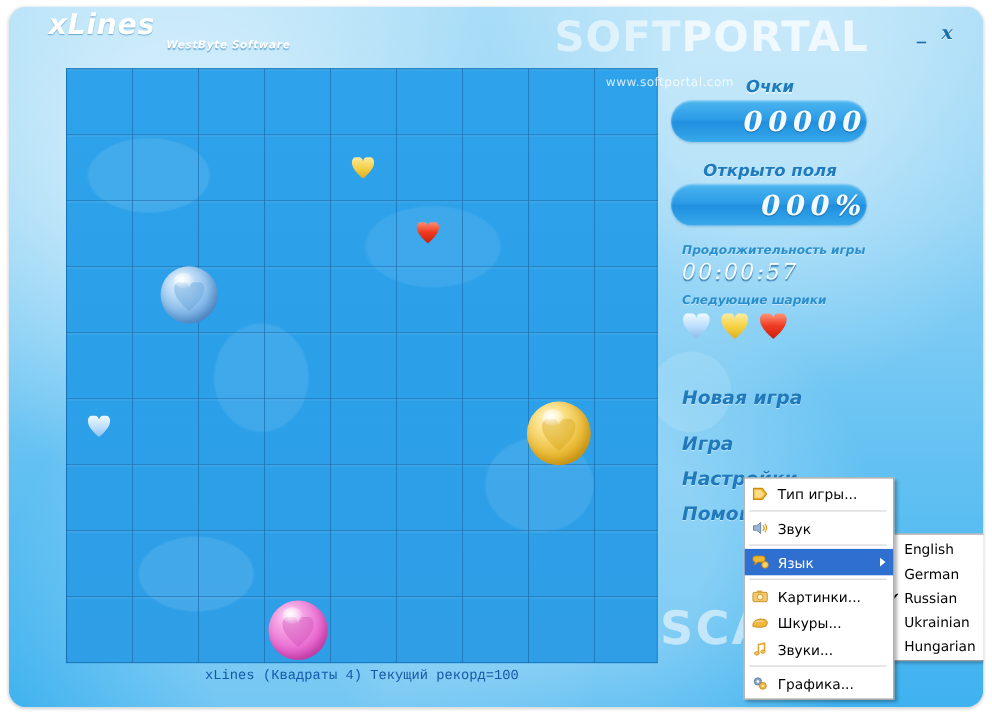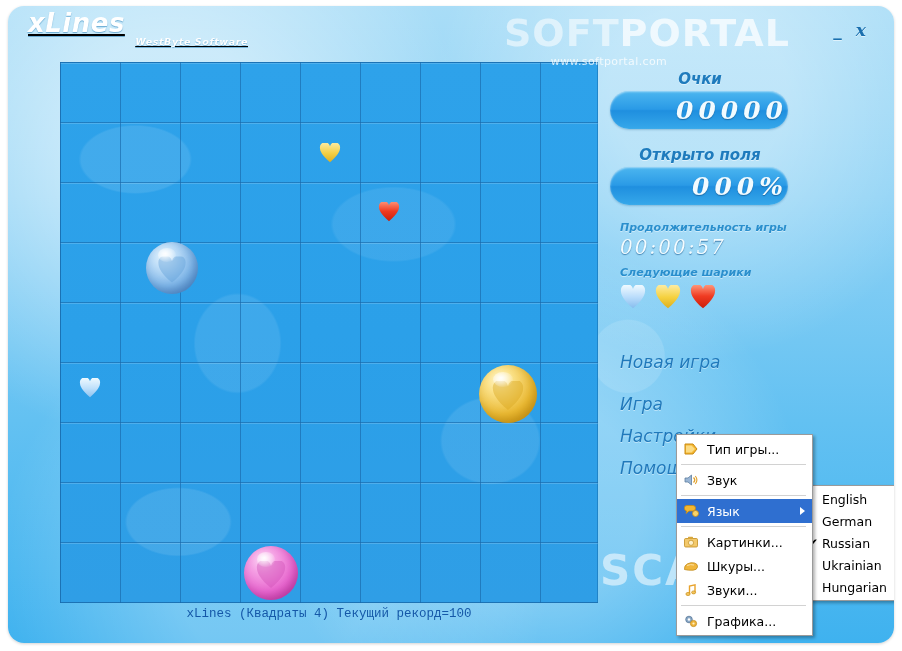--- a/index.html
+++ b/index.html
@@ -43,23 +43,22 @@
     pointer-events: none;
   }
 
   
   .header {
     position: absolute; left: 0; top: 0;
     width: 886px; height: 48px;
     z-index: 4;
   }
   .brand {
-    position: absolute; left: 20px; top: 4px;
+    position: absolute; left: 36px; top: 4px;
     width: 220px;
-    text-decoration: underline;
   }
   .brand-title {
     font-family: "DejaVu Sans", sans-serif;
     font-style: italic;
     font-weight: bold;
     font-size: 26px;
     color: #ffffff;
     letter-spacing: 0.5px;
     text-shadow: 0 1px 1px rgba(60,140,190,0.65);
     line-height: 1.05;
@@ -94,21 +93,21 @@
     white-space: nowrap;
   }
   .wm-soft {
     color: rgba(255,255,255,0.55);
   }
   .wm-url {
     font-family: "DejaVu Sans", sans-serif;
     font-size: 11px;
     color: rgba(255,255,255,0.78);
     letter-spacing: 0.4px;
-    margin-top: 3px;
+    margin-top: 16px;
   }
 
   .win-controls {
     position: absolute; right: 28px; top: 16px;
     display: flex; align-items: center; gap: 14px;
     z-index: 6;
   }
   .win-btn {
     font-family: "DejaVu Serif", serif;
     font-style: italic;
@@ -261,21 +260,21 @@
     align-items: center;
     gap: 9px;
     margin-top: 6px;
   }
   .next-heart { width: 26px; height: 24px; }
 
   
   .menu-link {
     font-family: "DejaVu Sans", sans-serif;
     font-style: italic;
-    font-weight: normal;
+    font-weight: bold;
     font-size: 17px;
     color: #2079bb;
     text-shadow: 0 1px 0 rgba(255,255,255,0.45);
     cursor: pointer;
     user-select: none;
     white-space: nowrap;
   }
 
   .scan-wm {
     position: absolute;

